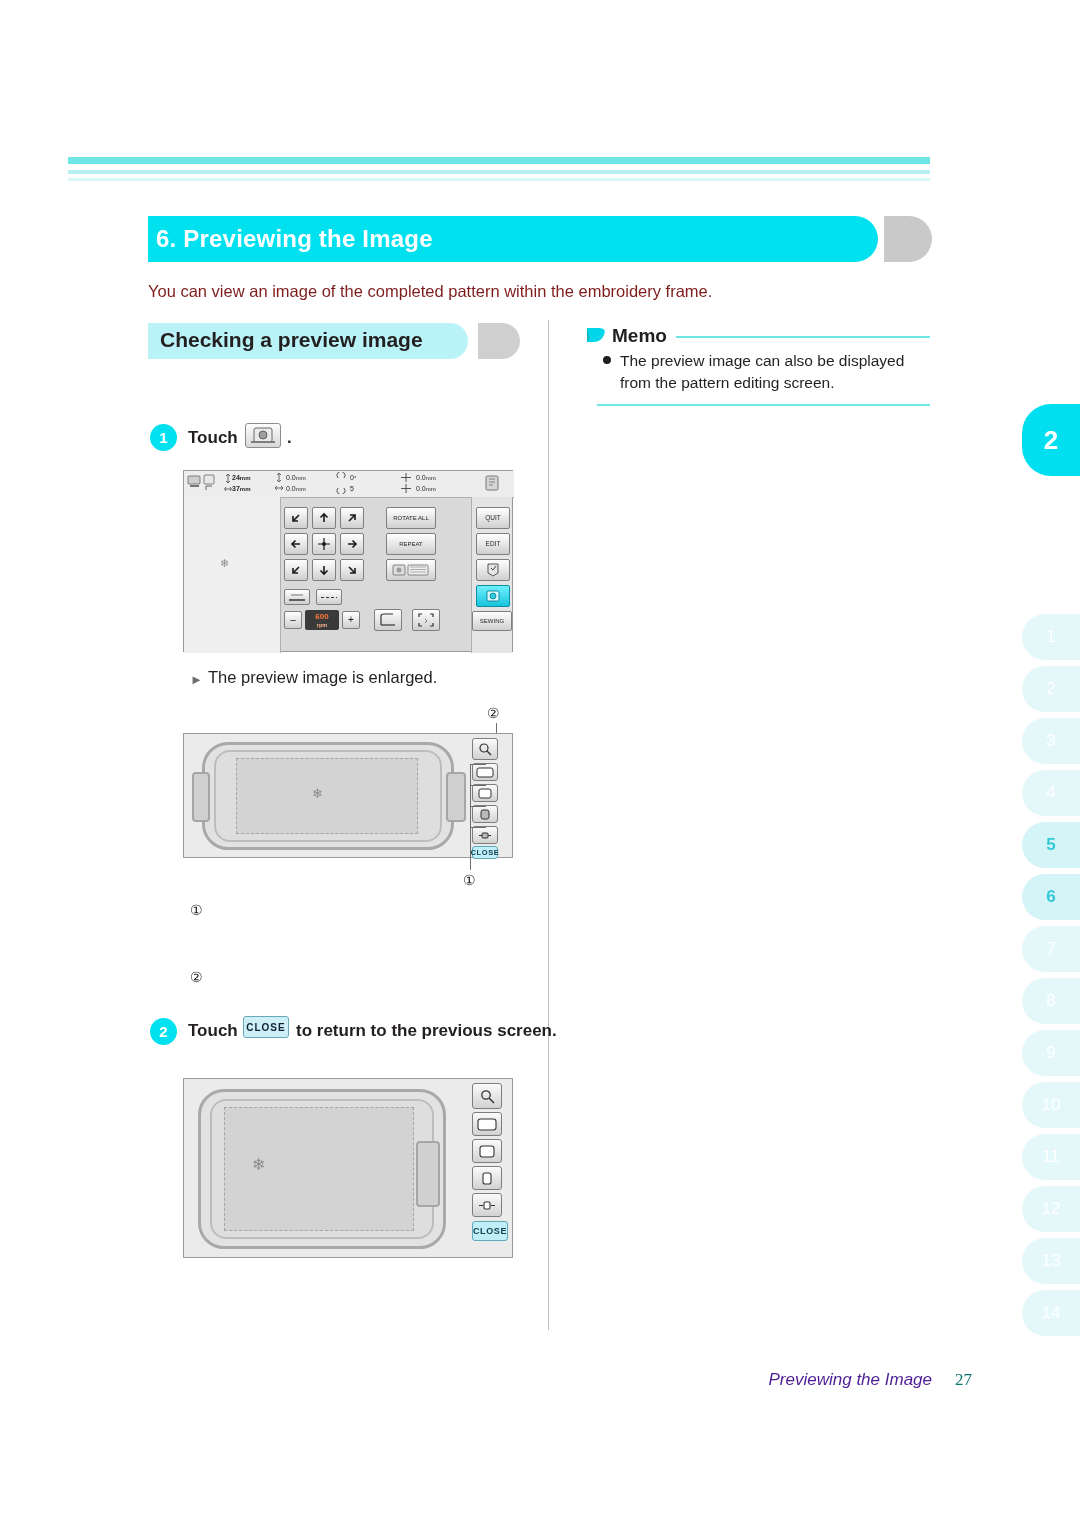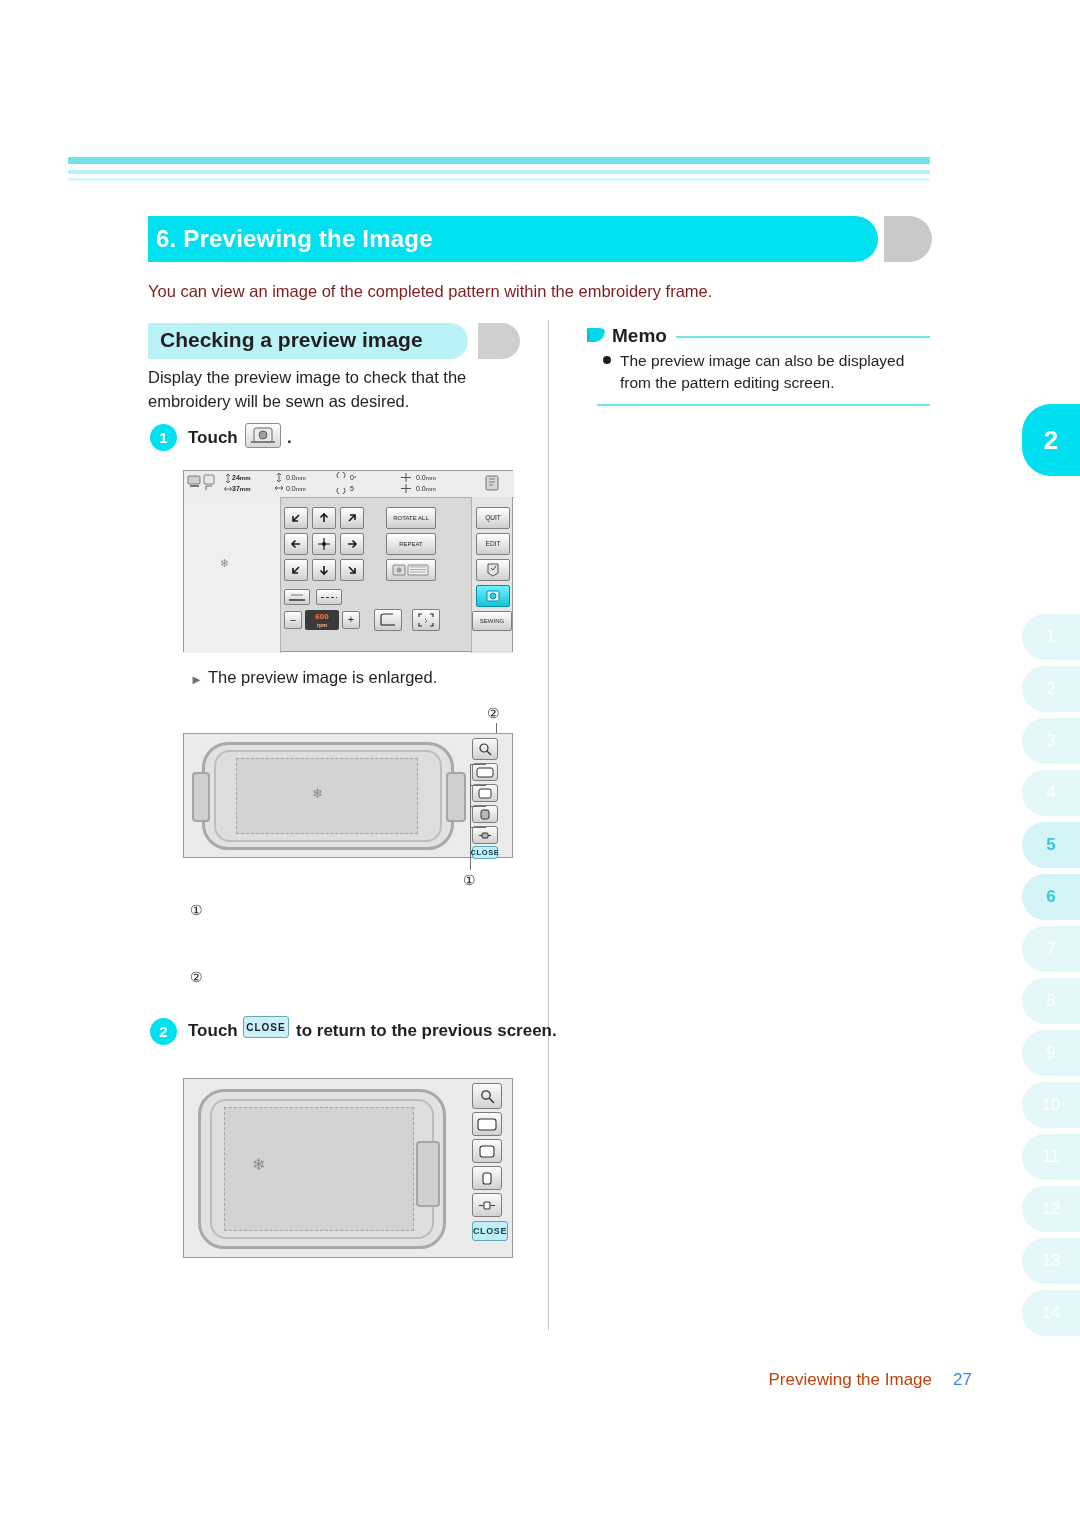--- a/index.html
+++ b/index.html
@@ -212,27 +212,29 @@
     left: 548px; top: 320px;
     width: 1px; height: 1010px;
     background: #bfbfbf;
   }
 
   
   .footer-title {
     position: absolute;
     right: 148px; top: 1370px;
     font-size: 17px;
-    color: #c2410c;
+    font-style: italic;
+    color: #4c1d95;
   }
   .footer-page {
     position: absolute;
     right: 108px; top: 1370px;
     font-size: 17px;
-    color: #3b82f6;
+    color: #0f766e;
+    font-family: Liberation Serif, serif;
   }
 
   
   .ui-screen {
     position: absolute;
     left: 183px; top: 470px;
     width: 330px; height: 182px;
     background: #d9d9d9;
     border: 1px solid #9a9a9a;
     box-sizing: border-box;
@@ -382,21 +384,20 @@
   <div class="chapter-bar-shadow"></div>
   <div class="chapter-bar"></div>
   <div class="chapter-title">6. Previewing the Image</div>
 
   <div class="intro-text">You can view an image of the completed pattern within the embroidery frame.</div>
 
   <div class="section-bar-shadow"></div>
   <div class="section-bar"></div>
   <div class="section-title">Checking a preview image</div>
 
-  <div class="body-text lead-text">Display the preview image to check that the embroidery will be sewn as desired.</div>
 
   <div class="col-divider"></div>
 
   <div class="memo-flag">
     <svg width="22" height="20" viewBox="0 0 22 20">
       <path d="M1 3 L13 3 Q21 3 18 10 Q15 17 8 17 L1 17 Z" fill="#00d8ea"></path>
       <path d="M1 3 L1 17 L4 13 Z" fill="#0fb6c6"></path>
     </svg>
   </div>
   <div class="memo-title">Memo</div>

